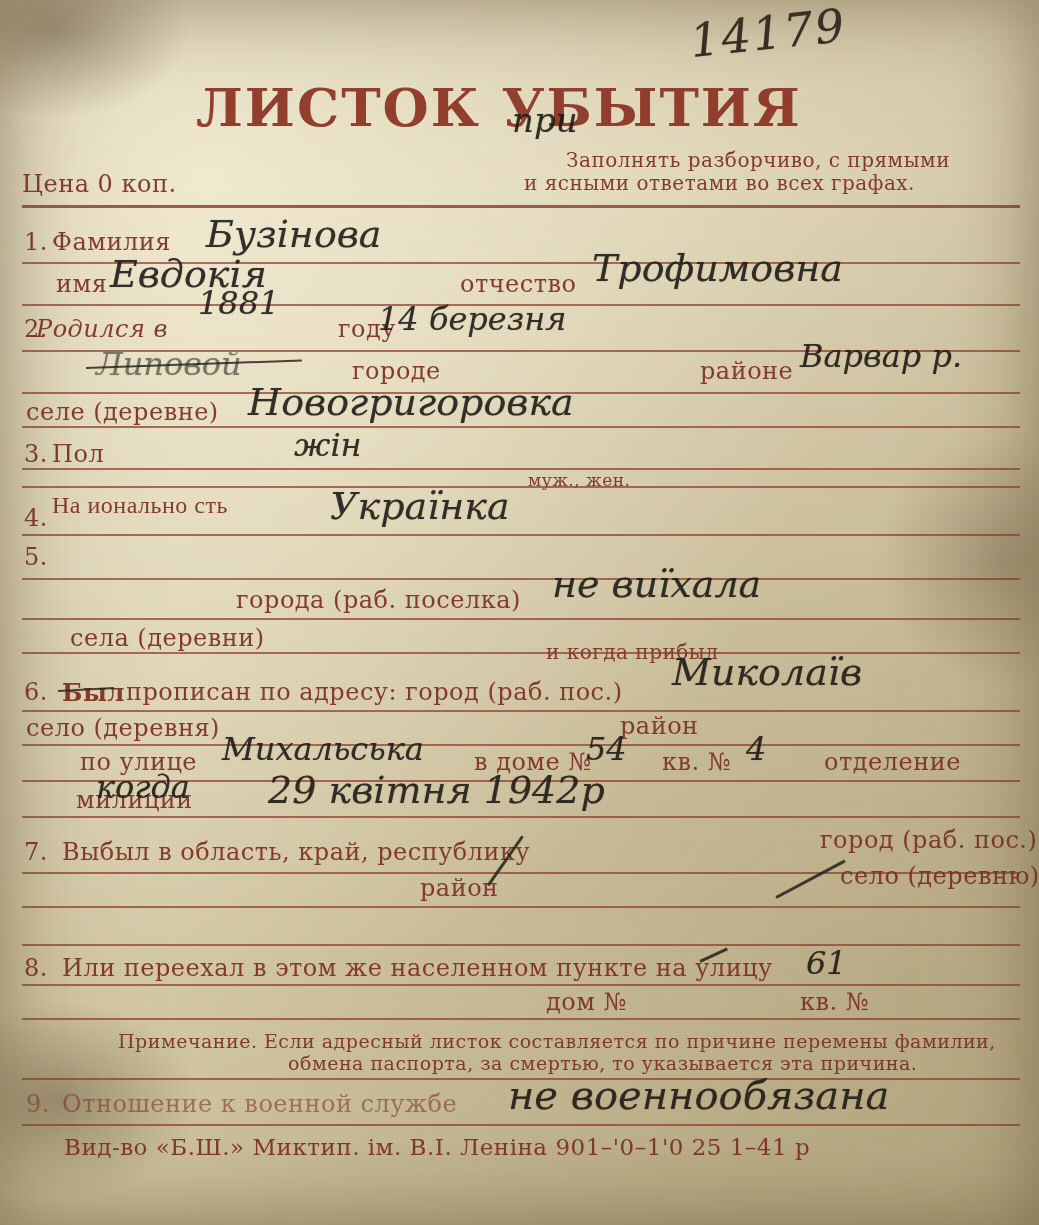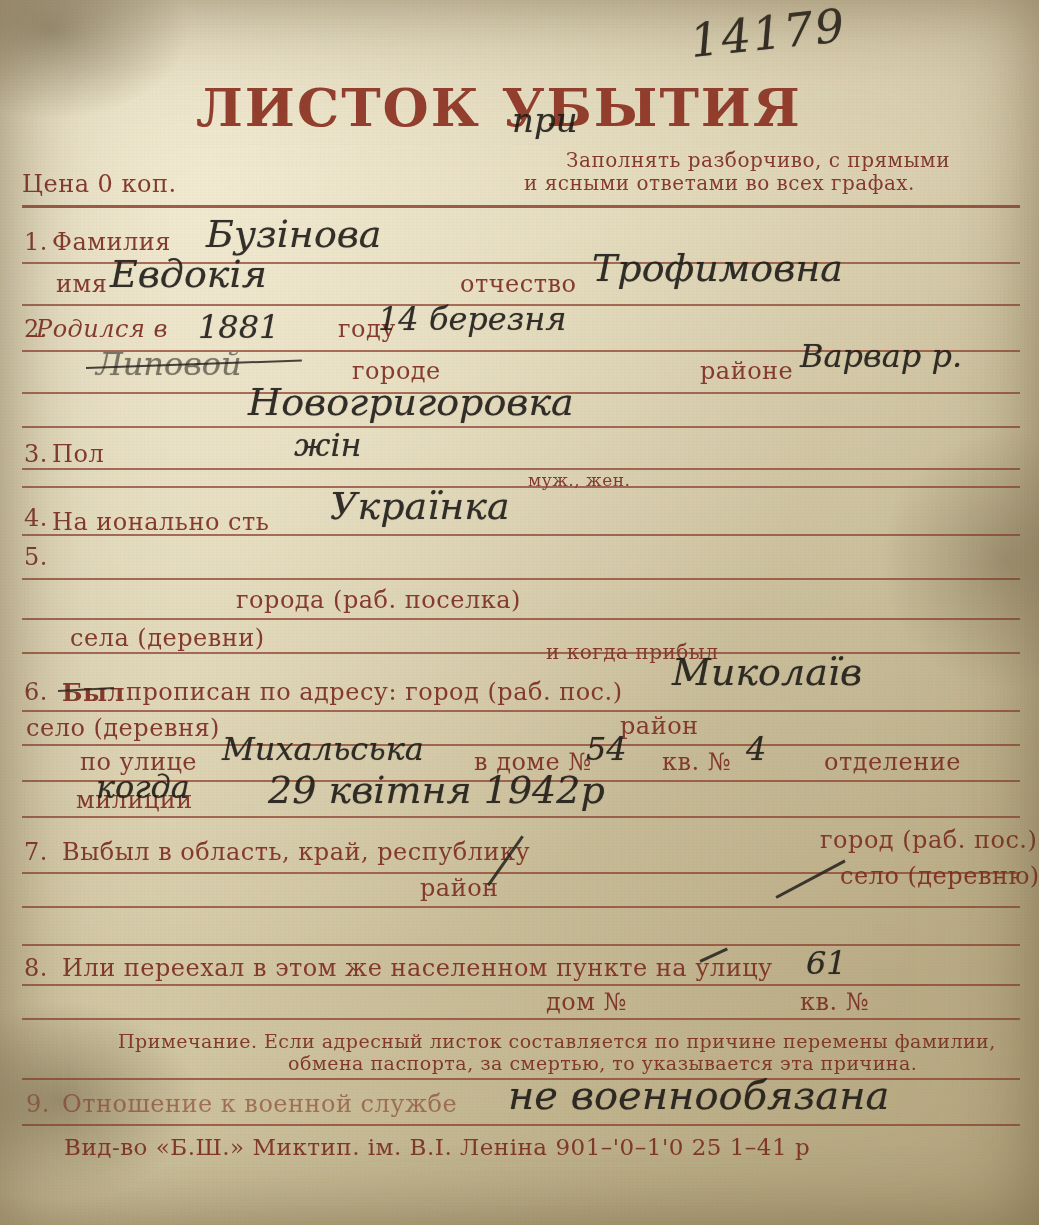--- a/index.html
+++ b/index.html
@@ -141,52 +141,54 @@
   <div class="rule" style="left:22px; top:262px; width:998px;"></div>
 
   <div class="pr" style="left:56px; top:270px; font-size:24px;">имя</div>
   <div class="hw big" style="left:110px; top:252px;">Евдокія</div>
   <div class="pr" style="left:460px; top:270px; font-size:24px;">отчество</div>
   <div class="hw big" style="left:592px; top:246px;">Трофимовна</div>
   <div class="rule" style="left:22px; top:304px; width:998px;"></div>
 
   <div class="pr" style="left:24px; top:315px; font-size:24px;">2.</div>
   <div class="pr" style="left:36px; top:315px; font-size:24px;font-style:italic;">Родился в</div>
-  <div class="hw md" style="left:198px; top:308px;">1881</div>
+  <div class="hw md" style="left:198px; top:284px;">1881</div>
   <div class="pr" style="left:338px; top:315px; font-size:24px;">году</div>
   <div class="hw md" style="left:378px; top:300px;">14 березня</div>
   <div class="rule" style="left:22px; top:350px; width:998px;"></div>
 
   <div class="hw md" style="left:96px; top:345px; opacity:.55;">Липовой</div>
   <div class="strike" style="left:86px; top:367px; width:216px; transform:rotate(-2deg);"></div>
   <div class="pr" style="left:352px; top:357px; font-size:24px;">городе</div>
   <div class="pr" style="left:700px; top:357px; font-size:24px;">районе</div>
   <div class="hw md" style="left:800px; top:337px;">Варвар р.</div>
   <div class="rule" style="left:22px; top:392px; width:998px;"></div>
 
+  <div class="pr" style="left:26px; top:398px; font-size:24px;">селе (деревне)</div>
   <div class="hw big" style="left:248px; top:380px;">Новогригоровка</div>
   <div class="rule" style="left:22px; top:426px; width:998px;"></div>
 
   <div class="pr" style="left:24px; top:440px; font-size:24px;">3.</div>
   <div class="pr" style="left:52px; top:440px; font-size:24px;">Пол</div>
   <div class="hw md" style="left:294px; top:426px;">жін</div>
   <div class="rule" style="left:22px; top:468px; width:998px;"></div>
   <div class="pr tiny" style="left:528px; top:470px; font-size:17px;">муж., жен.</div>
 
   <div class="rule" style="left:22px; top:486px; width:998px;"></div>
 
   <div class="pr" style="left:24px; top:504px; font-size:24px;">4.</div>
-  <div class="pr" style="left:52px; top:508px; font-size:24px;">На ионально сть</div>
+  <div class="pr" style="left:52px; top:492px; font-size:24px;font-family:Liberation Serif, serif;">На ионально сть</div>
   <div class="hw big" style="left:330px; top:484px;">Українка</div>
   <div class="rule" style="left:22px; top:534px; width:998px;"></div>
 
   <div class="pr" style="left:24px; top:543px; font-size:24px;">5.</div>
   <div class="rule" style="left:22px; top:578px; width:998px;"></div>
 
   <div class="pr" style="left:236px; top:586px; font-size:24px;">города (раб. поселка)</div>
+  <div class="hw big" style="left:552px; top:562px;">не виїхала</div>
   <div class="rule" style="left:22px; top:618px; width:998px;"></div>
 
   <div class="pr" style="left:70px; top:624px; font-size:24px;">села (деревни)</div>
   <div class="pr" style="left:530px; top:640px; font-size:20px;margin-left:16px;">и когда прибыл</div>
   <div class="rule" style="left:22px; top:652px; width:998px;"></div>
 
   <div class="pr" style="left:24px; top:678px; font-size:24px;">6.</div>
   <div class="pr" style="left:62px; top:678px; font-size:24px;font-weight:bold;">Был</div>
   <div class="strike" style="left:58px; top:690px; width:56px; transform:rotate(-3deg);"></div>
   <div class="pr" style="left:126px; top:678px; font-size:24px;">прописан по адресу: город (раб. пос.)</div>

